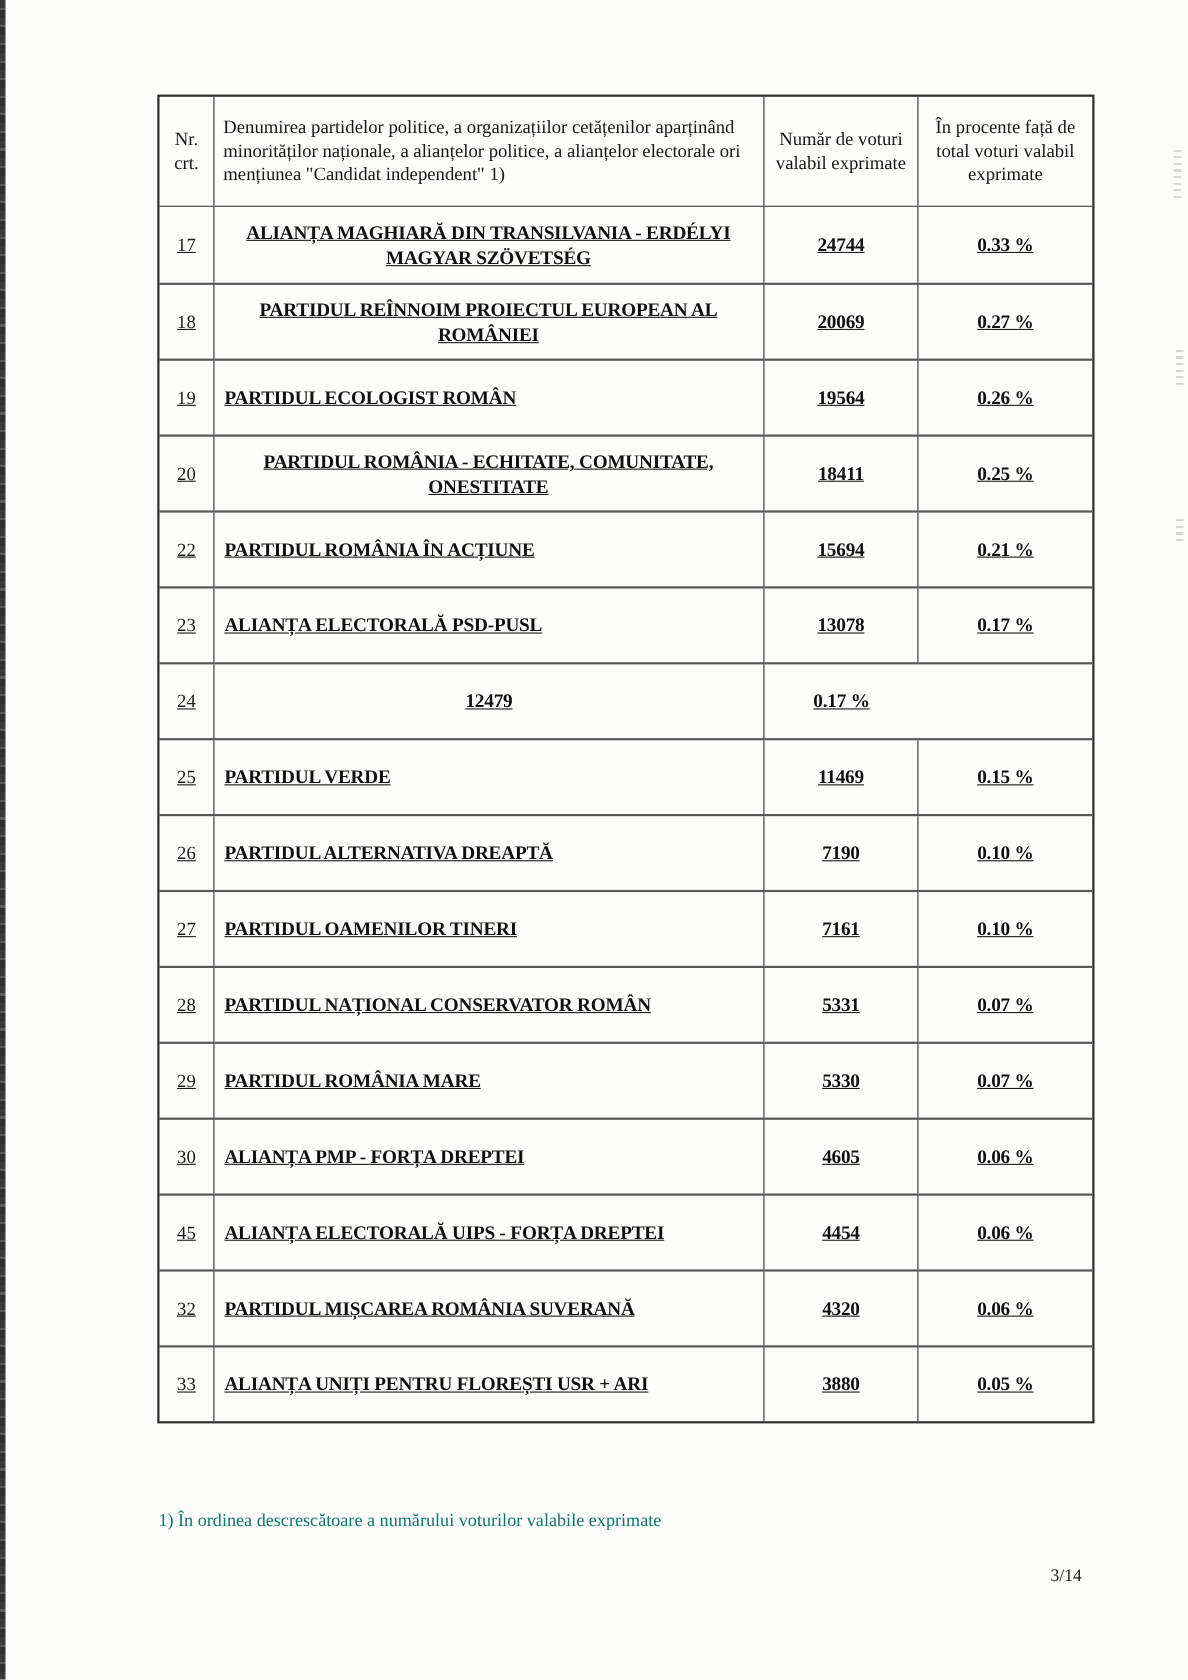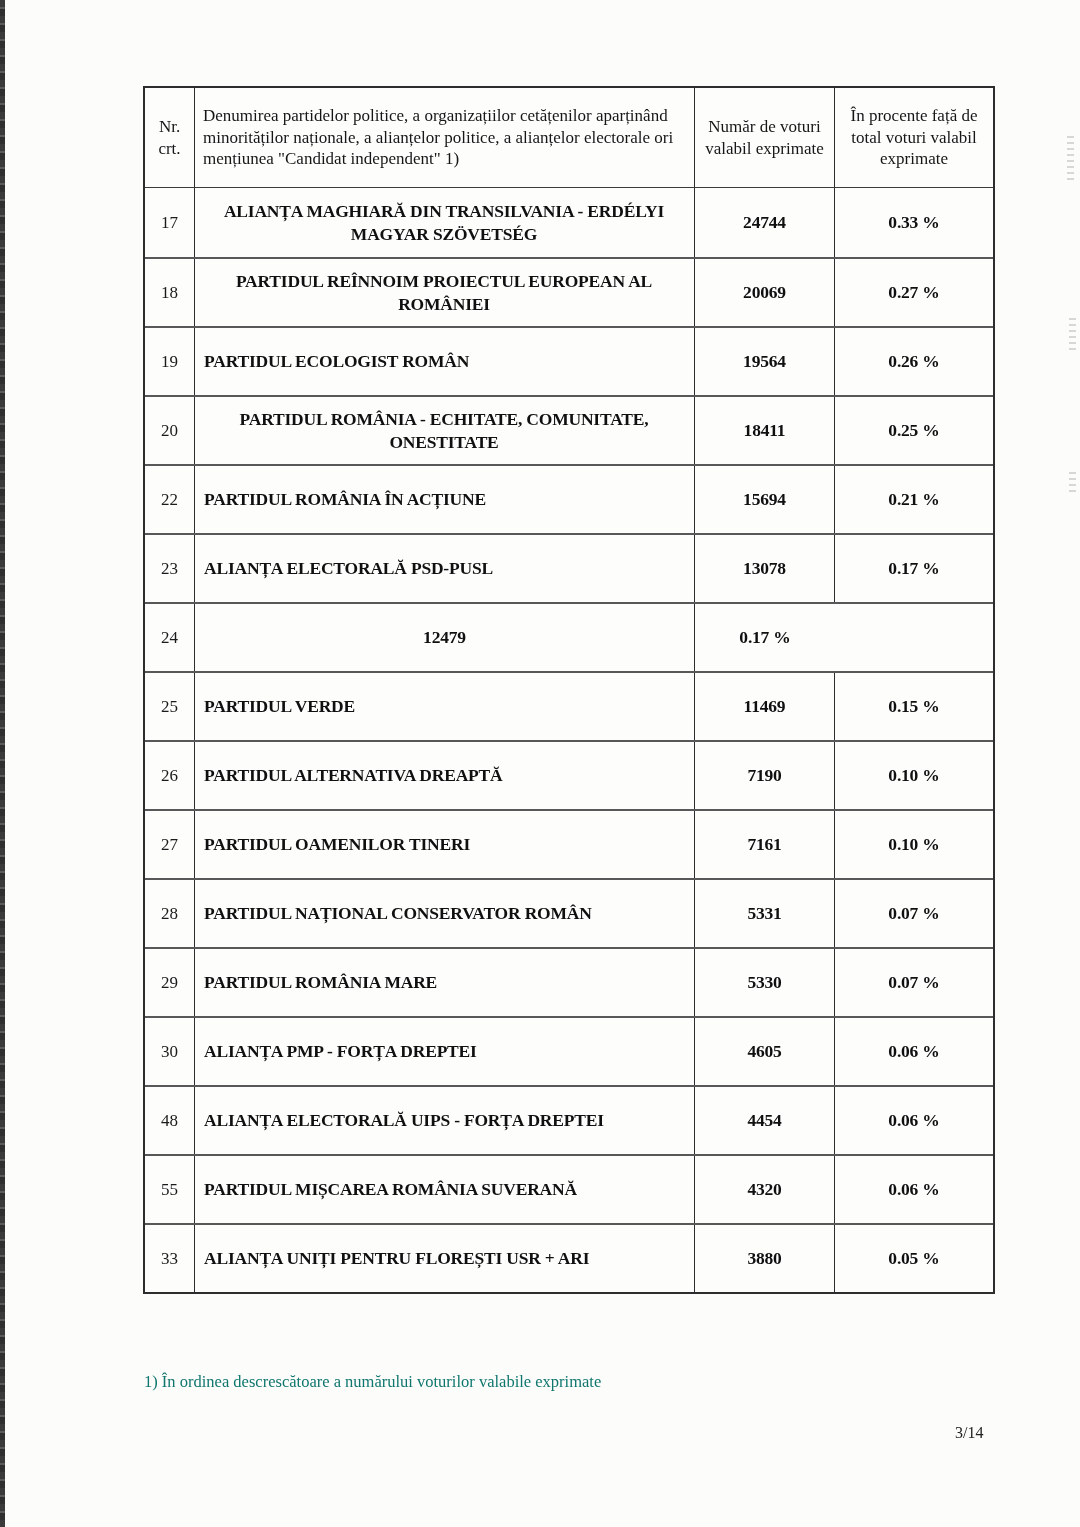--- a/index.html
+++ b/index.html
@@ -43,21 +43,21 @@
     border: 2px solid #2d2d2d;
     background: #fdfdfc;
   }
 
   .thead, .trow {
     display: grid;
     grid-template-columns: 50px 500px 140px 1fr;
   }
 
   .thead { height: 100px; border-bottom: 1.5px solid #3c3c3c; }
-  .trow  { height: 69px;  border-top: 2px solid #585858; }
+  .trow  { height: 69px;  border-top: 2px solid #585858; text-decoration: underline; }
   .trow:first-child { border-top: none; }
 
   .cell {
     display: flex;
     align-items: center;
     justify-content: center;
     text-align: center;
     line-height: 1.28;
   }
   .c-nr    { border-right: 1.5px solid #2d2d2d; font-size: 17px; }
@@ -195,28 +195,28 @@
   </div>
 
   <div class="trow">
     <div class="cell c-nr">30</div>
     <div class="cell c-name">ALIANȚA PMP - FORȚA DREPTEI</div>
     <div class="cell c-votes">4605</div>
     <div class="cell c-pct">0.06 %</div>
   </div>
 
   <div class="trow">
-    <div class="cell c-nr">48</div>
+    <div class="cell c-nr">45</div>
     <div class="cell c-name">ALIANȚA ELECTORALĂ UIPS - FORȚA DREPTEI</div>
     <div class="cell c-votes">4454</div>
     <div class="cell c-pct">0.06 %</div>
   </div>
 
   <div class="trow">
-    <div class="cell c-nr">55</div>
+    <div class="cell c-nr">32</div>
     <div class="cell c-name">PARTIDUL MIȘCAREA ROMÂNIA SUVERANĂ</div>
     <div class="cell c-votes">4320</div>
     <div class="cell c-pct">0.06 %</div>
   </div>
 
   <div class="trow">
     <div class="cell c-nr">33</div>
     <div class="cell c-name">ALIANȚA UNIȚI PENTRU FLOREȘTI USR + ARI</div>
     <div class="cell c-votes">3880</div>
     <div class="cell c-pct">0.05 %</div>

